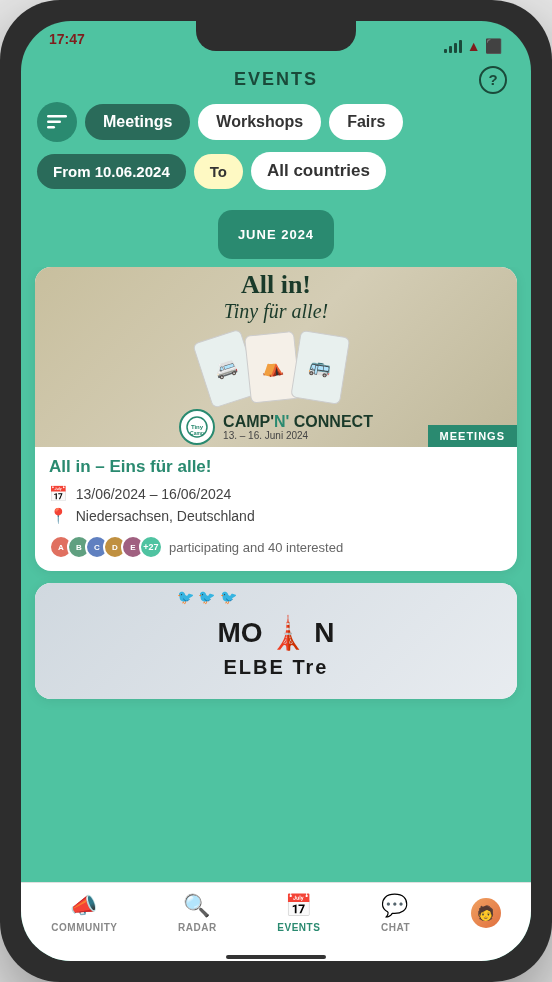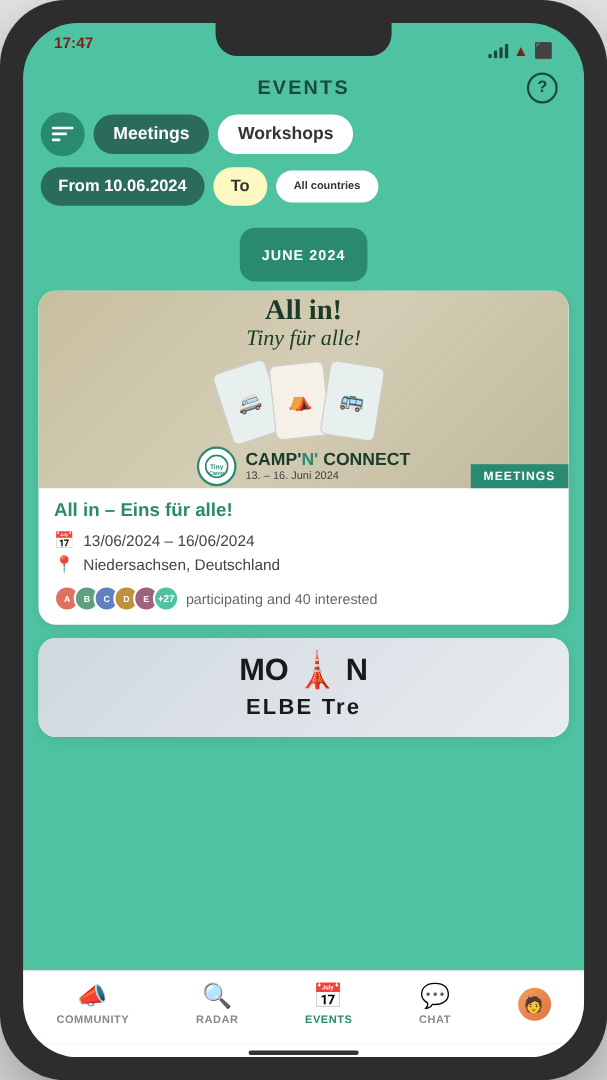--- a/index.html
+++ b/index.html
@@ -146,21 +146,21 @@
       border-radius: 20px;
       font-size: 15px;
       font-weight: 600;
       cursor: pointer;
     }
     .country-chip {
       background: #fff;
       color: #333;
       padding: 9px 16px;
       border-radius: 20px;
-      font-size: 10px;
+      font-size: 17px;
       font-weight: 600;
       cursor: pointer;
     }
     
     .month-label {
       display: flex;
       justify-content: center;
       padding: 12px 0 8px 0;
     }
     .month-badge {
@@ -316,24 +316,24 @@
     
     .event-card2 {
       background: #fff;
       border-radius: 16px;
       overflow: hidden;
       margin-bottom: 12px;
       box-shadow: 0 2px 12px rgba(0,0,0,0.08);
     }
     .event-image2 {
       width: 100%;
-      height: 90px;
+      height: 116px;
       background: linear-gradient(135deg, #d0d8df 0%, #e8ecf0 100%);
       display: flex;
-      align-items: flex-start;
+      align-items: center;
       justify-content: center;
       overflow: hidden;
     }
     
     .bottom-nav {
       background: #fff;
       display: flex;
       justify-content: space-around;
       align-items: center;
       padding: 10px 0 16px 0;
@@ -433,20 +433,21 @@
       <div class="filter-row">
         <div class="filter-icon-btn">
           <svg width="20" height="14" viewBox="0 0 20 14">
             <rect y="0" width="20" height="2.5" rx="1.25" fill="#fff"></rect>
             <rect y="5.5" width="14" height="2.5" rx="1.25" fill="#fff"></rect>
             <rect y="11" width="8" height="2.5" rx="1.25" fill="#fff"></rect>
           </svg>
         </div>
         <button class="filter-tab active">Meetings</button>
         <button class="filter-tab inactive">Workshops</button>
+        <button class="filter-tab inactive">Fairs</button>
       </div>
       <div class="filter-row2">
         <div class="date-chip">
           <span>From 10.06.2024</span>
         </div>
         <div class="to-chip">
           <span>To</span>
         </div>
         <div class="country-chip">
           <span>All countries</span>

